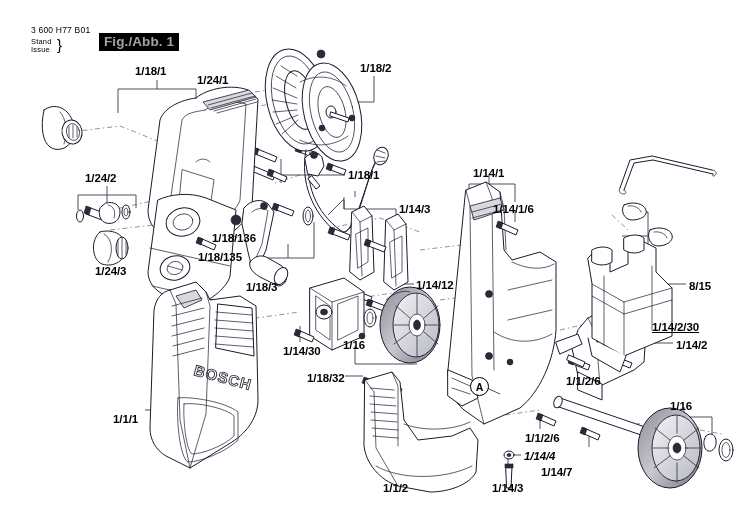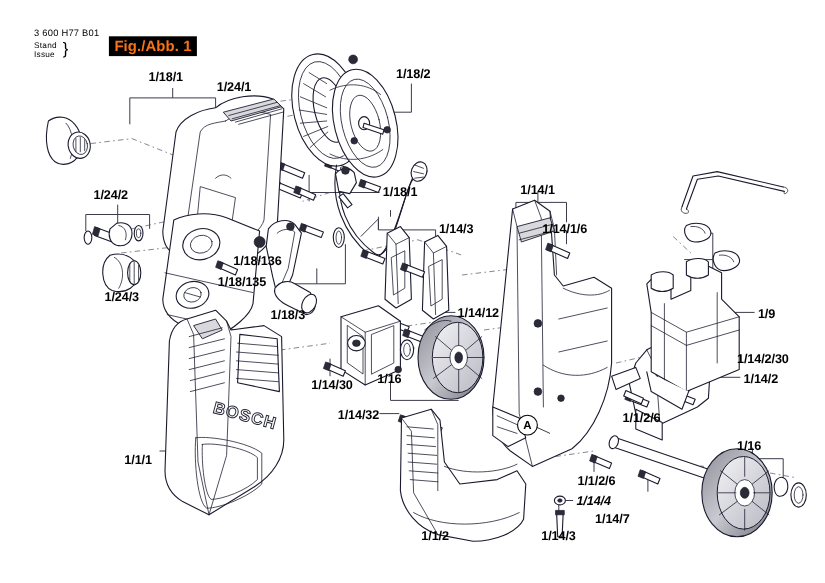--- a/index.html
+++ b/index.html
@@ -8,21 +8,21 @@
        font-family:"Liberation Sans","DejaVu Sans",sans-serif;color:#000;}
   #sheet{position:absolute;inset:0;width:750px;height:530px;}
   #art{position:absolute;left:0;top:0;width:750px;height:530px;}
 
   
   .hdr{position:absolute;font-size:8.5px;letter-spacing:.2px;white-space:nowrap;}
   #hdr-partno{left:31px;top:25px;font-size:8.5px;}
   #hdr-stand{left:31px;top:38px;font-size:7.5px;line-height:8.2px;}
   #hdr-brace{left:57px;top:37px;font-size:15px;line-height:15px;}
   #hdr-date{left:66px;top:42px;font-size:8px;margin-left:47px;}
-  #fig-box{position:absolute;left:99px;top:33px;background:#000;color:#f97316;
+  #fig-box{position:absolute;left:99px;top:33px;background:#000;color:#a3a3a3;
            font-size:13.5px;font-weight:bold;padding:1px 5px 2px 5px;letter-spacing:.1px;}
 
   
   #footer{position:absolute;left:31px;top:456px;font-size:8.2px;line-height:10.6px;white-space:nowrap;}
 
   
   .lbl{position:absolute;font-size:11.5px;font-weight:bold;white-space:nowrap;
        letter-spacing:-.1px;line-height:12px;}
 
   
@@ -487,25 +487,25 @@
       <div class="lbl" style="left: 95px; top: 265px;">1/24/3</div>
       <div class="lbl" style="left: 212px; top: 232px;">1/18/136</div>
       <div class="lbl" style="left: 198px; top: 251px;">1/18/135</div>
       <div class="lbl" style="left: 246px; top: 281px;">1/18/3</div>
       <div class="lbl" style="left: 113px; top: 413px;">1/1/1</div>
       <div class="lbl" style="left: 383px; top: 482px;">1/1/2</div>
       <div class="lbl" style="left: 399px; top: 203px;">1/14/3</div>
       <div class="lbl" style="left: 416px; top: 279px;">1/14/12</div>
       <div class="lbl" style="left: 283px; top: 345px;">1/14/30</div>
       <div class="lbl" style="left: 343px; top: 339px;">1/16</div>
-      <div class="lbl" style="left: 307px; top: 372px;">1/14/32</div>
+      <div class="lbl" style="left: 307px; top: 372px;">1/18/32</div>
       <div class="lbl" style="left: 473px; top: 167px;">1/14/1</div>
       <div class="lbl" style="left: 493px; top: 203px;">1/14/1/6</div>
-      <div class="lbl" style="left: 689px; top: 280px;">1/9</div>
-      <div class="lbl" style="left: 670px; top: 321px;">1/14/2/30</div>
+      <div class="lbl" style="left: 689px; top: 280px;">8/15</div>
+      <div class="lbl" style="left: 652px; top: 321px; text-decoration: underline;">1/14/2/30</div>
       <div class="lbl" style="left: 676px; top: 339px;">1/14/2</div>
       <div class="lbl" style="left: 566px; top: 375px;">1/1/2/6</div>
       <div class="lbl" style="left: 670px; top: 400px;">1/16</div>
       <div class="lbl" style="left: 525px; top: 432px;">1/1/2/6</div>
       <div class="lbl" style="left: 524px; top: 450px; font-style: italic;">1/14/4</div>
       <div class="lbl" style="left: 541px; top: 450px; margin-top: 16px;">1/14/7</div>
       <div class="lbl" style="left: 492px; top: 482px;">1/14/3</div>
       <div class="ref-circle" style="left: 470px; top: 377px;">A</div>
     </div>
 

